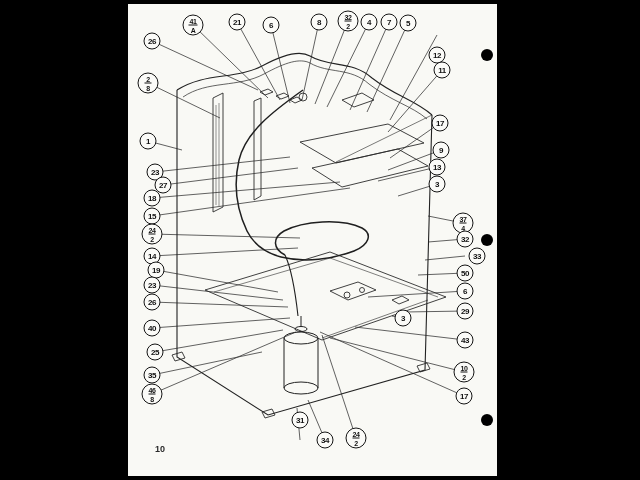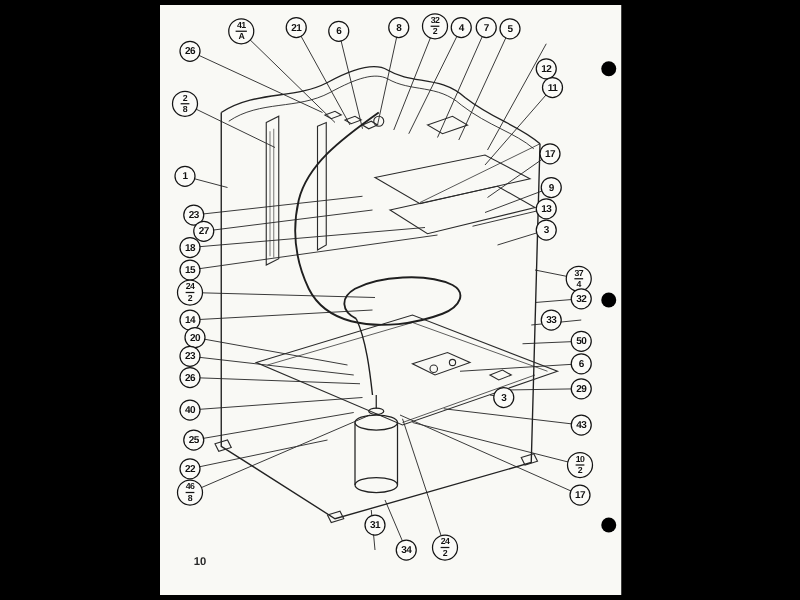--- a/index.html
+++ b/index.html
@@ -176,21 +176,21 @@
     <div class="callout" style="left: 437px; top: 184px;">
       <span class="top">3</span>
     </div>
     <div class="callout stacked" style="left: 463px; top: 223px;">
       <span class="top">37</span>
       <span class="sub">4</span>
     </div>
     <div class="callout" style="left: 465px; top: 239px;">
       <span class="top">32</span>
     </div>
-    <div class="callout" style="left: 441px; top: 256px; align-items: center;">
+    <div class="callout" style="left: 477px; top: 256px; align-items: center;">
       <span class="top">33</span>
     </div>
     <div class="callout" style="left: 465px; top: 273px;">
       <span class="top">50</span>
     </div>
     <div class="callout" style="left: 465px; top: 291px;">
       <span class="top">6</span>
     </div>
     <div class="callout" style="left: 465px; top: 311px;">
       <span class="top">29</span>
@@ -231,36 +231,36 @@
       <span class="top">15</span>
     </div>
     <div class="callout stacked" style="left: 152px; top: 234px;">
       <span class="top">24</span>
       <span class="sub">2</span>
     </div>
     <div class="callout" style="left: 152px; top: 256px;">
       <span class="top">14</span>
     </div>
     <div class="callout" style="left: 156px; top: 270px;">
-      <span class="top">20</span>
+      <span class="top">19</span>
     </div>
     <div class="callout" style="left: 152px; top: 285px;">
       <span class="top">23</span>
     </div>
     <div class="callout" style="left: 152px; top: 302px;">
       <span class="top">26</span>
     </div>
     <div class="callout" style="left: 152px; top: 328px;">
       <span class="top">40</span>
     </div>
     <div class="callout" style="left: 155px; top: 352px;">
       <span class="top">25</span>
     </div>
     <div class="callout" style="left: 152px; top: 375px;">
-      <span class="top">22</span>
+      <span class="top">35</span>
     </div>
     <div class="callout stacked" style="left: 152px; top: 394px;">
       <span class="top">46</span>
       <span class="sub">8</span>
     </div>
     <div class="callout" style="left: 300px; top: 420px;">
       <span class="top">31</span>
     </div>
     <div class="callout" style="left: 325px; top: 440px;">
       <span class="top">34</span>

